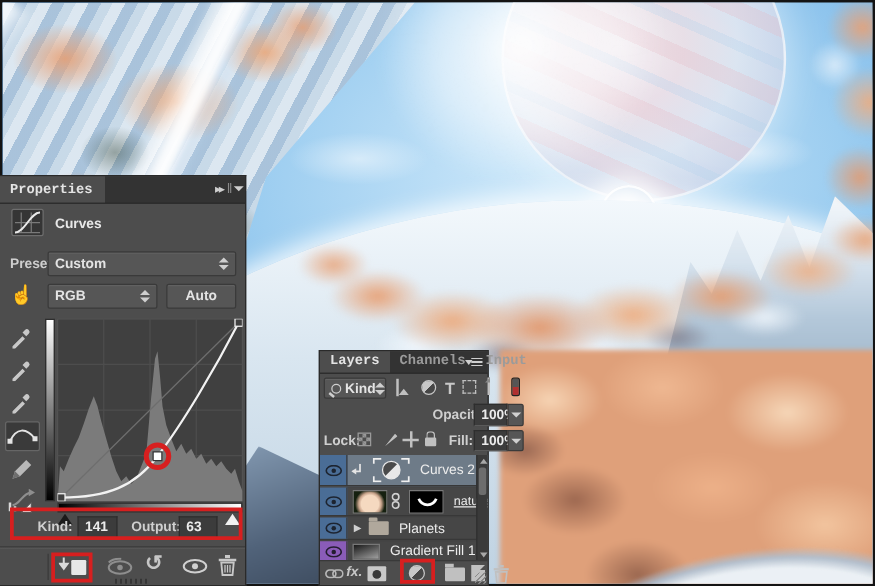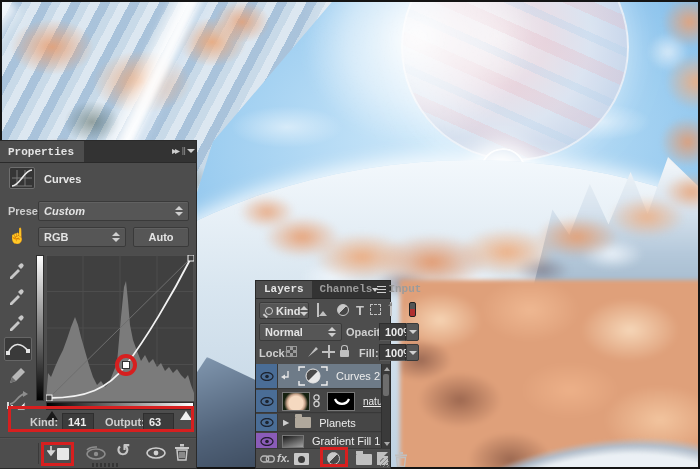--- a/index.html
+++ b/index.html
@@ -223,21 +223,21 @@
 
     <span class="curves-badge">
       <svg width="24" height="20" viewBox="0 0 24 20">
           <path d="M2 18 L22 18 M2 10 L22 10 M7 2 L7 18 M15 2 L15 18" stroke="#7a7a7a" stroke-width="1"></path>
           <path d="M2 18 C10 18 14 2 22 2" stroke="#e8e8e8" stroke-width="1.6" fill="none"></path>
         </svg>
     </span>
     <span class="curves-title">Curves</span>
 
     <span class="lbl" style="left:8px;top:64px;">Preset:</span>
-    <div class="ps-select" style="left:38px;top:60px;width:151px;height:20px;font-style:italic;">
+    <div class="ps-select" style="left:38px;top:60px;width:151px;height:20px;">
       <span>Custom</span>
       <span class="updown">
           <i class="u"></i>
           <i class="d"></i>
         </span>
     </div>
 
     <span class="icon glyph" style="left:8px;top:86px;font-size:15px;">☝</span>
     <div class="ps-select" style="left:38px;top:86px;width:88px;height:20px;">
       <span>RGB</span>
@@ -356,27 +356,20 @@
     </div>
     <span class="filt pix-filter" style="left:61px;"></span>
     <span class="filt half-circle" style="left:81px;"></span>
     <span class="filt lbl" style="left:100px;top:22px;font-size:13px;color:#c8c8c8;">T</span>
     <span class="filt shape-filter" style="left:114px;"></span>
     <span class="filt page-ic" style="left:132px;top:22px;"></span>
     <span class="filt toggle-ic" style="left:153px;top:21px;"></span>
 
     
     <div class="row2">
-      <div class="ps-select" style="left:3px;top:0;width:83px;height:18px;">
-        <span>Normal</span>
-        <span class="updown">
-            <i class="u"></i>
-            <i class="d"></i>
-          </span>
-      </div>
       <span class="lbl" style="left:90px;top:3px;">Opacity:</span>
       <div class="ps-field" style="left:123px;top:0;width:27px;height:18px;">100%</div>
       <span class="dd-btn" style="left:150px;top:0;width:13px;height:18px;">
           <i></i>
         </span>
     </div>
 
     
     <div class="row3">
       <span class="lbl" style="left:3px;top:2px;">Lock:</span>

